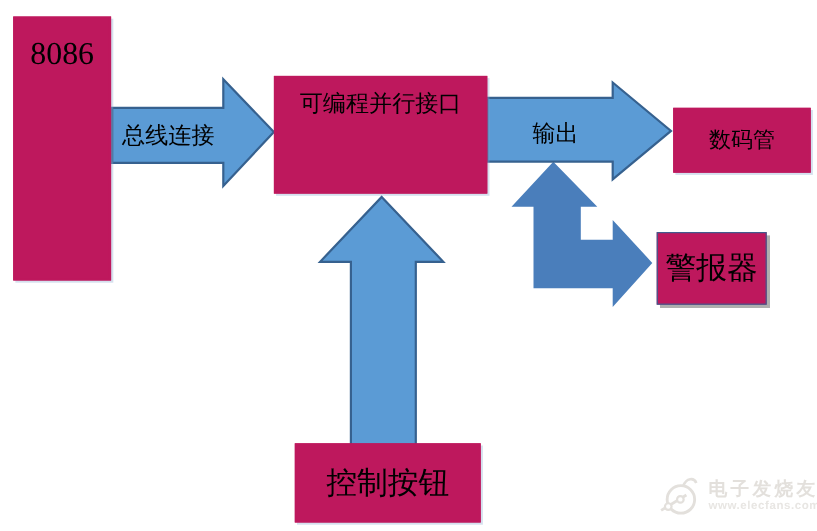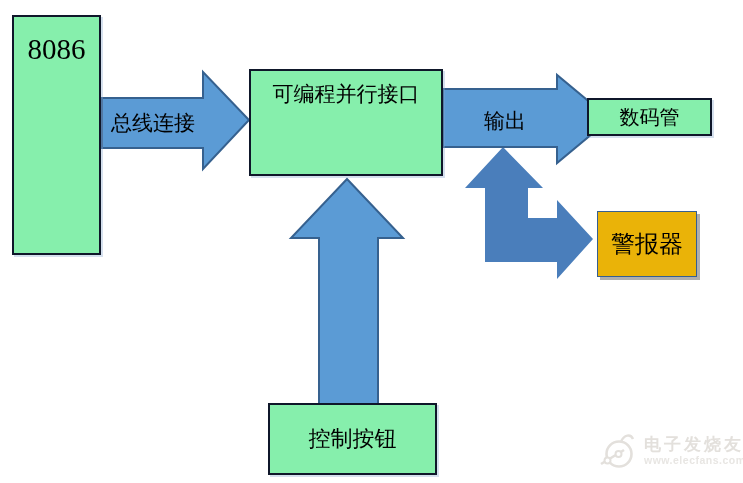--- a/index.html
+++ b/index.html
@@ -4,33 +4,33 @@
 <style>
   html,body{margin:0;padding:0;background:#fff;}
   .canvas{
     position:relative;width:743px;height:483px;background:#ffffff;overflow:hidden;
     font-family:"Liberation Serif","DejaVu Serif",serif;color:#000;
   }
   .arrow-layer{position:absolute;left:0;top:0;z-index:1;}
   .light-arrow{fill:#5b9bd5;stroke:#36618f;stroke-width:2;}
   .dark-arrow{fill:#4a7ebb;stroke:none;}
   .box{
-    position:absolute;z-index:2;box-sizing:border-box;background:#86efac;
-    border:2px solid #0f172a;box-shadow:2px 2px 0 rgba(135,165,205,.35);
+    position:absolute;z-index:2;box-sizing:border-box;background:#be185d;
+    border:2px solid #be185d;box-shadow:2px 2px 0 rgba(135,165,205,.35);
     display:flex;flex-direction:column;align-items:center;justify-content:center;
     text-align:center;
   }
   .box.cpu{left:12px;top:15px;width:89px;height:240px;justify-content:flex-start;
     padding-top:12px;font-size:29px;line-height:40px;}
   .box.pio{left:249px;top:69px;width:194px;height:107px;justify-content:space-between;
     font-size:21px;line-height:47px;}
-  .box.digit{left:587px;top:98px;width:125px;height:38px;font-size:20px;}
-  .box.alarm{left:597px;top:211px;width:100px;height:66px;background:#eab308;
-    border:1px solid #365f91;box-shadow:3px 3px 0 #aeaeae;font-size:24px;}
-  .box.btn{left:268px;top:403px;width:169px;height:72px;font-size:22px;}
+  .box.digit{left:612px;top:98px;width:125px;height:59px;font-size:20px;}
+  .box.alarm{left:597px;top:211px;width:100px;height:66px;background:#be185d;
+    border:1px solid #365f91;box-shadow:3px 3px 0 #aeaeae;font-size:28px;}
+  .box.btn{left:268px;top:403px;width:169px;height:72px;font-size:28px;}
   .arrow-label{
     position:absolute;z-index:3;text-align:center;font-size:21px;color:#000;
   }
   .bus-label{left:102px;top:109px;width:102px;height:28px;line-height:28px;}
   .output-label{left:443px;top:107px;width:114px;height:28px;line-height:28px;padding-left:10px;box-sizing:border-box;}
   .control-label{left:297px;top:218px;width:100px;line-height:42px;}
   .watermark{
     position:absolute;left:598px;top:428px;z-index:3;display:flex;align-items:center;gap:6px;
     font-family:"Liberation Sans","DejaVu Sans",sans-serif;
   }

